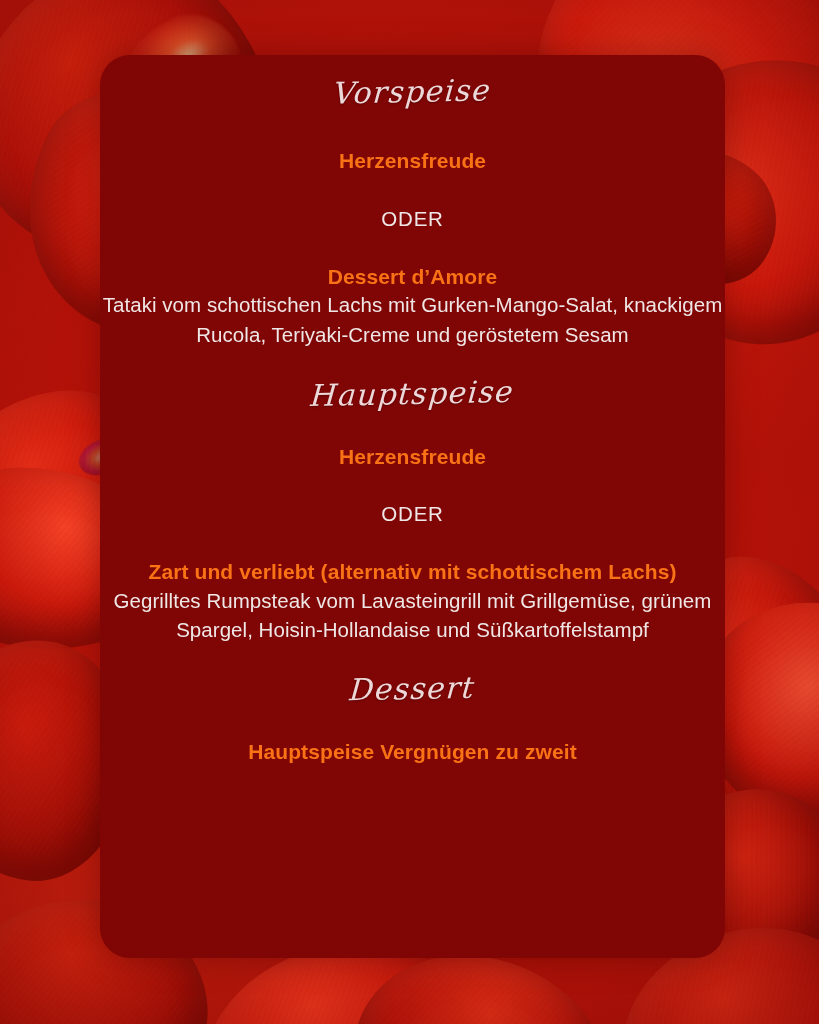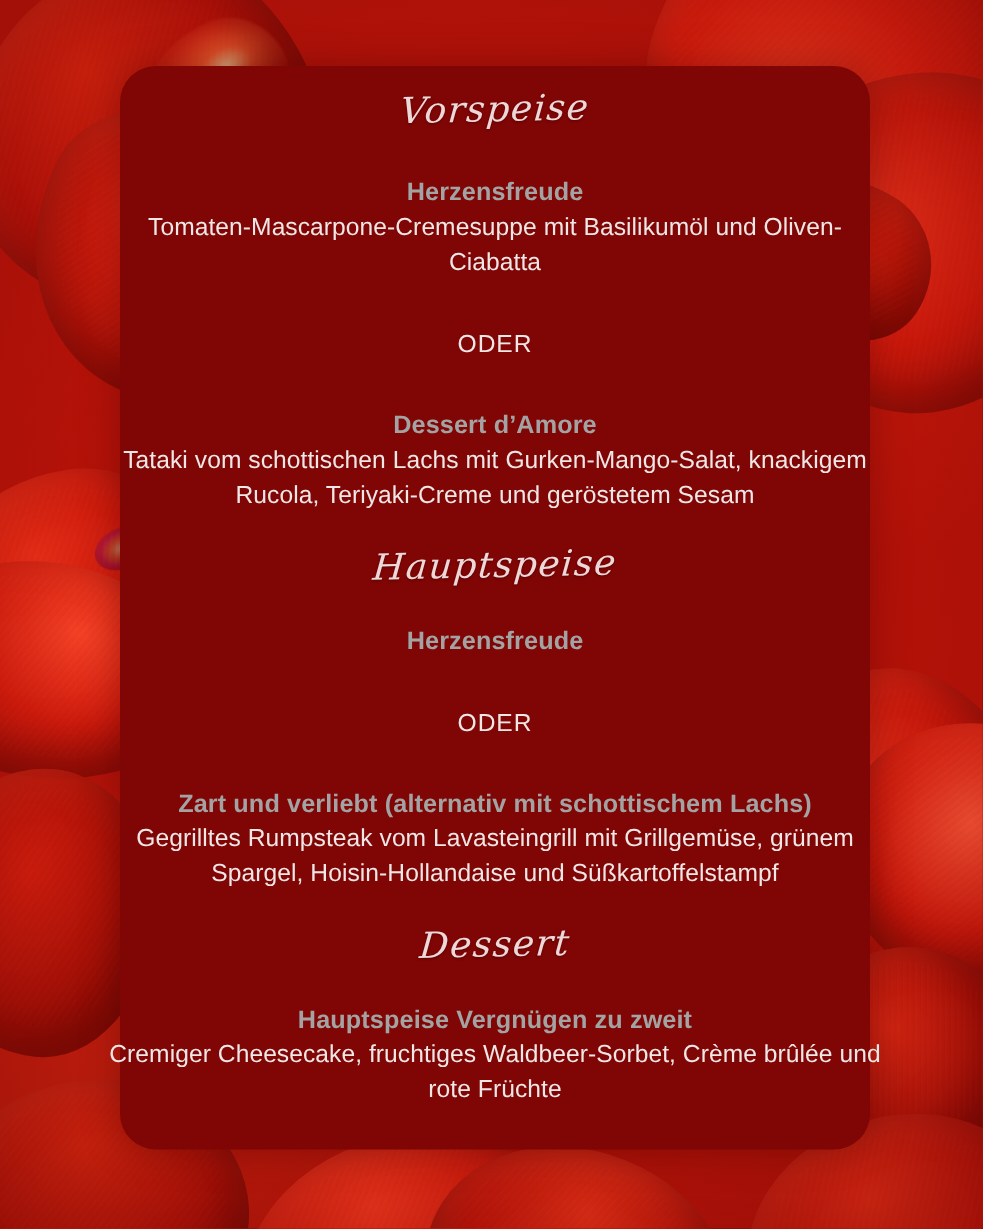--- a/index.html
+++ b/index.html
@@ -207,39 +207,39 @@
     margin: 0;
     line-height: 1;
   }
 
   .dish {
     margin: 0;
   }
   .dish-name {
     font-size: 21px;
     font-weight: 700;
-    color: #a3a3a3;
+    color: #f97316;
     line-height: 1.32;
     margin: 0;
     letter-spacing: .1px;
   }
   .dish-desc {
     font-size: 20.5px;
     font-weight: 400;
     color: #efe6e6;
     line-height: 1.42;
     margin: 0;
     letter-spacing: .05px;
   }
   .divider-or {
     font-size: 20.5px;
     font-weight: 400;
     color: #efe6e6;
     letter-spacing: .8px;
-    margin: 12px;
+    margin: 2px;
   }
 
   
   .sp-title-top   { height: 22px; }
   .sp-after-title { height: 40px; }
   .sp-before-or   { height: 30px; }
   .sp-after-or    { height: 30px; }
   .sp-before-sec  { height: 30px; }
   .sp-after-sec   { height: 34px; }
 </style>
@@ -278,21 +278,20 @@
     <div class="menu-inner">
 
       <div class="sp-title-top"></div>
 
       <div class="section-title">Vorspeise</div>
 
       <div class="sp-after-title"></div>
 
       <div class="dish">
         <div class="dish-name">Herzensfreude</div>
-        <div class="dish-desc">Tomaten-Mascarpone-Cremesuppe mit Basilikumöl und Oliven-Ciabatta</div>
       </div>
 
       <div class="sp-before-or"></div>
       <div class="divider-or">ODER</div>
       <div class="sp-after-or"></div>
 
       <div class="dish">
         <div class="dish-name">Dessert d’Amore</div>
         <div class="dish-desc">Tataki vom schottischen Lachs mit Gurken-Mango-Salat, knackigem Rucola, Teriyaki-Creme und geröstetem Sesam</div>
       </div>
@@ -317,19 +316,18 @@
       </div>
 
       <div class="sp-before-sec"></div>
 
       <div class="section-title">Dessert</div>
 
       <div class="sp-after-sec"></div>
 
       <div class="dish">
         <div class="dish-name">Hauptspeise Vergnügen zu zweit</div>
-        <div class="dish-desc">Cremiger Cheesecake, fruchtiges Waldbeer-Sorbet, Crème brûlée und rote Früchte</div>
       </div>
 
     </div>
   </div>
 
 </div>
 
 </body></html>

